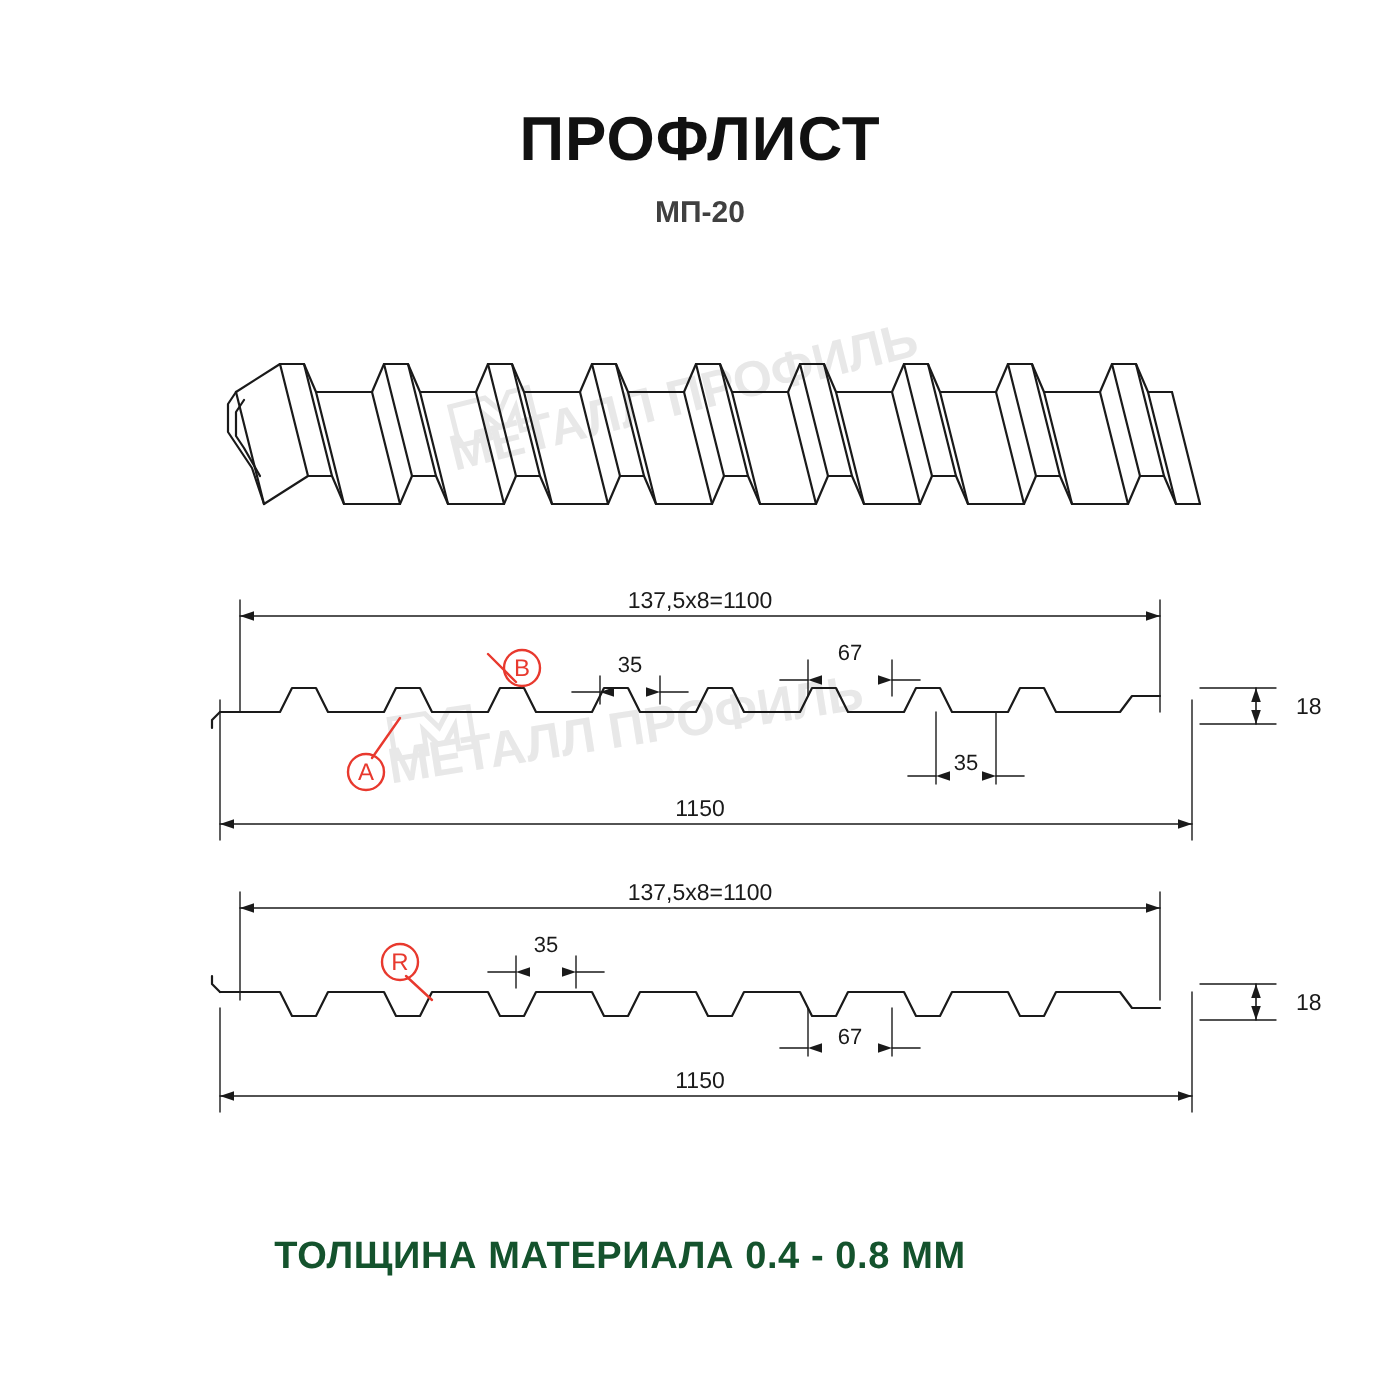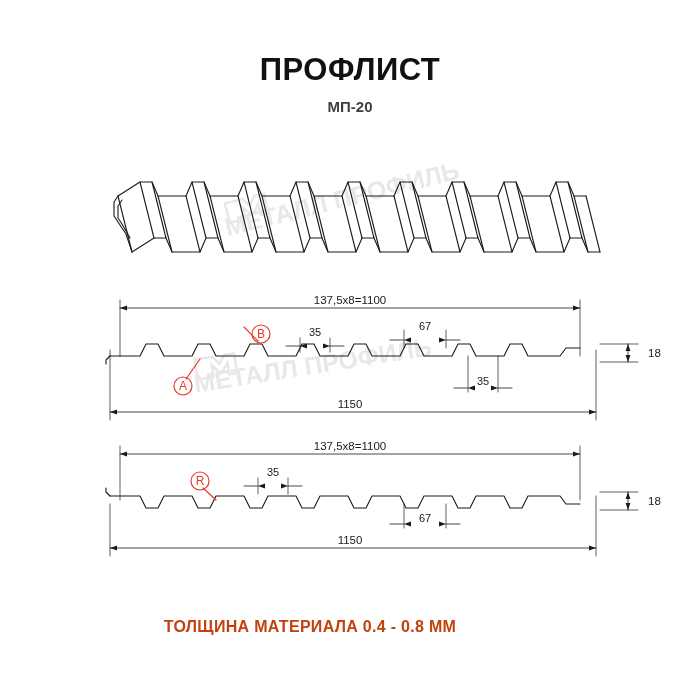--- a/index.html
+++ b/index.html
@@ -39,24 +39,24 @@
     font-weight: bold;
     margin-top: 10px;
     color: #404040;
   }
   .footer-note {
     position: absolute;
     left: 0;
     top: 618px;
     width: 620px;
     text-align: center;
-    font-size: 16px;
+    font-size: 19px;
     font-weight: bold;
     letter-spacing: 0.3px;
-    color: #c2410c;
+    color: #14532d;
   }
   .drawing {
     position: absolute;
     left: 0;
     top: 0;
     width: 700px;
     height: 700px;
   }
   .wm {
     position: absolute;

